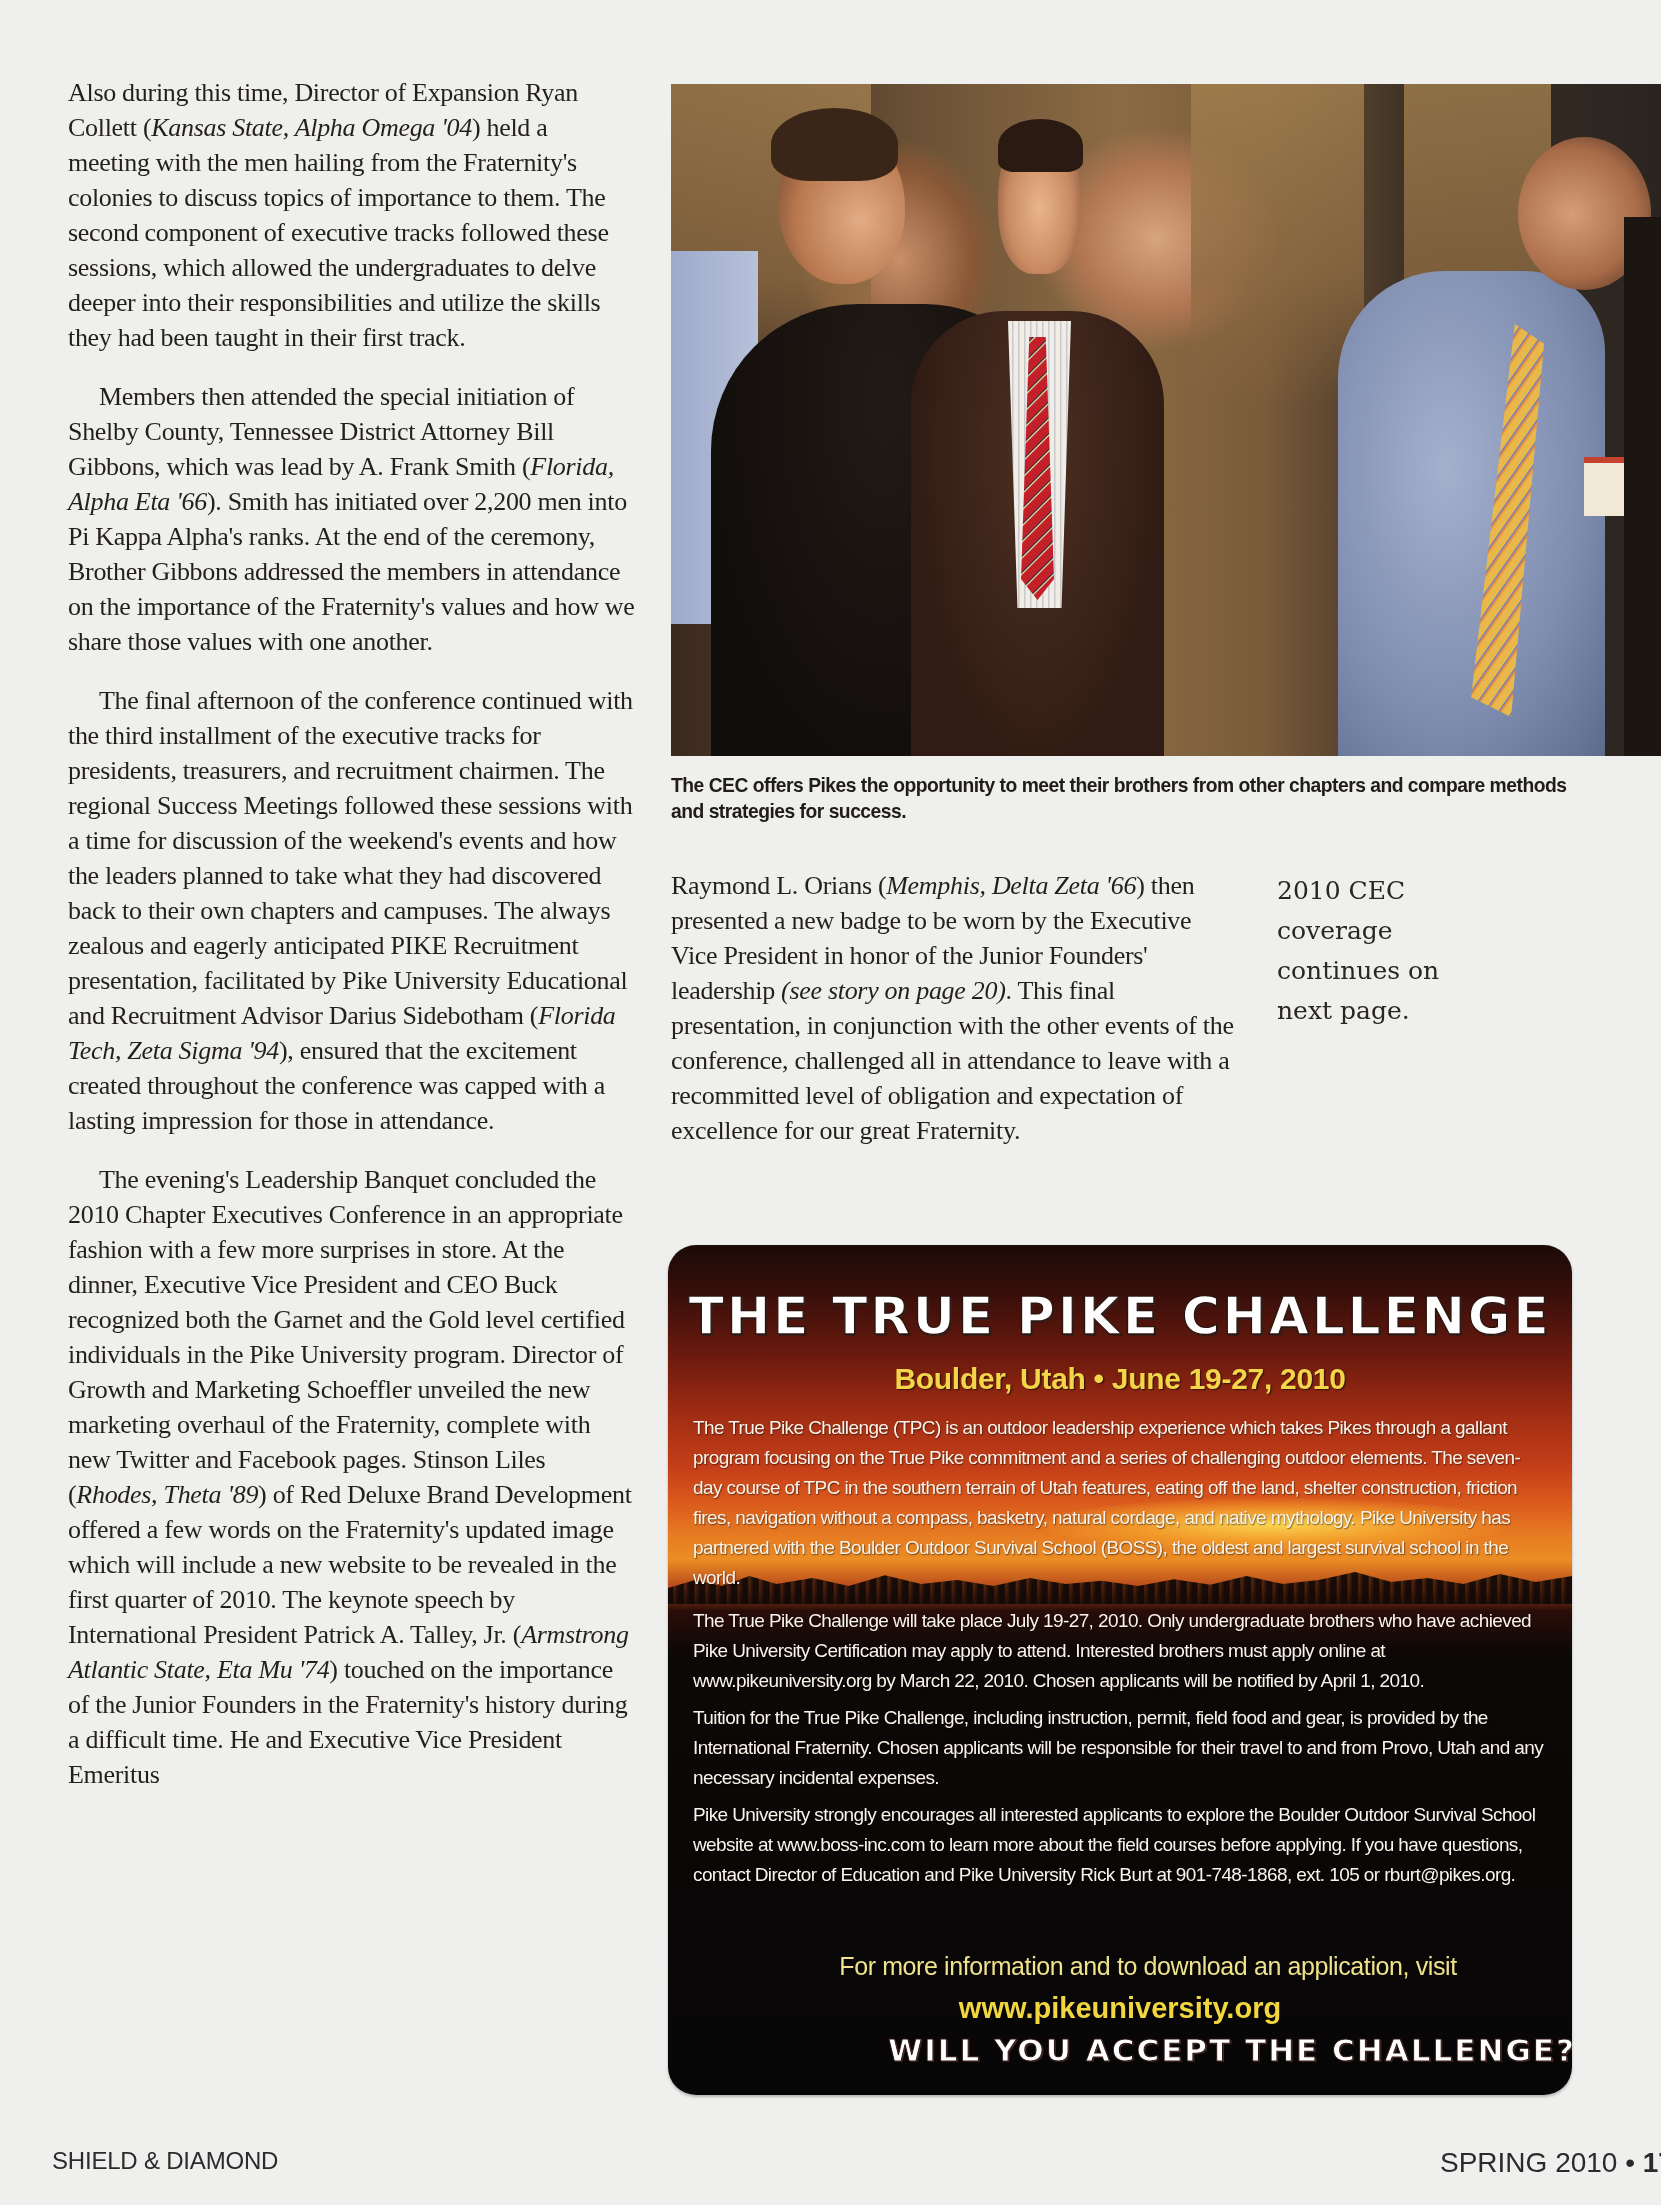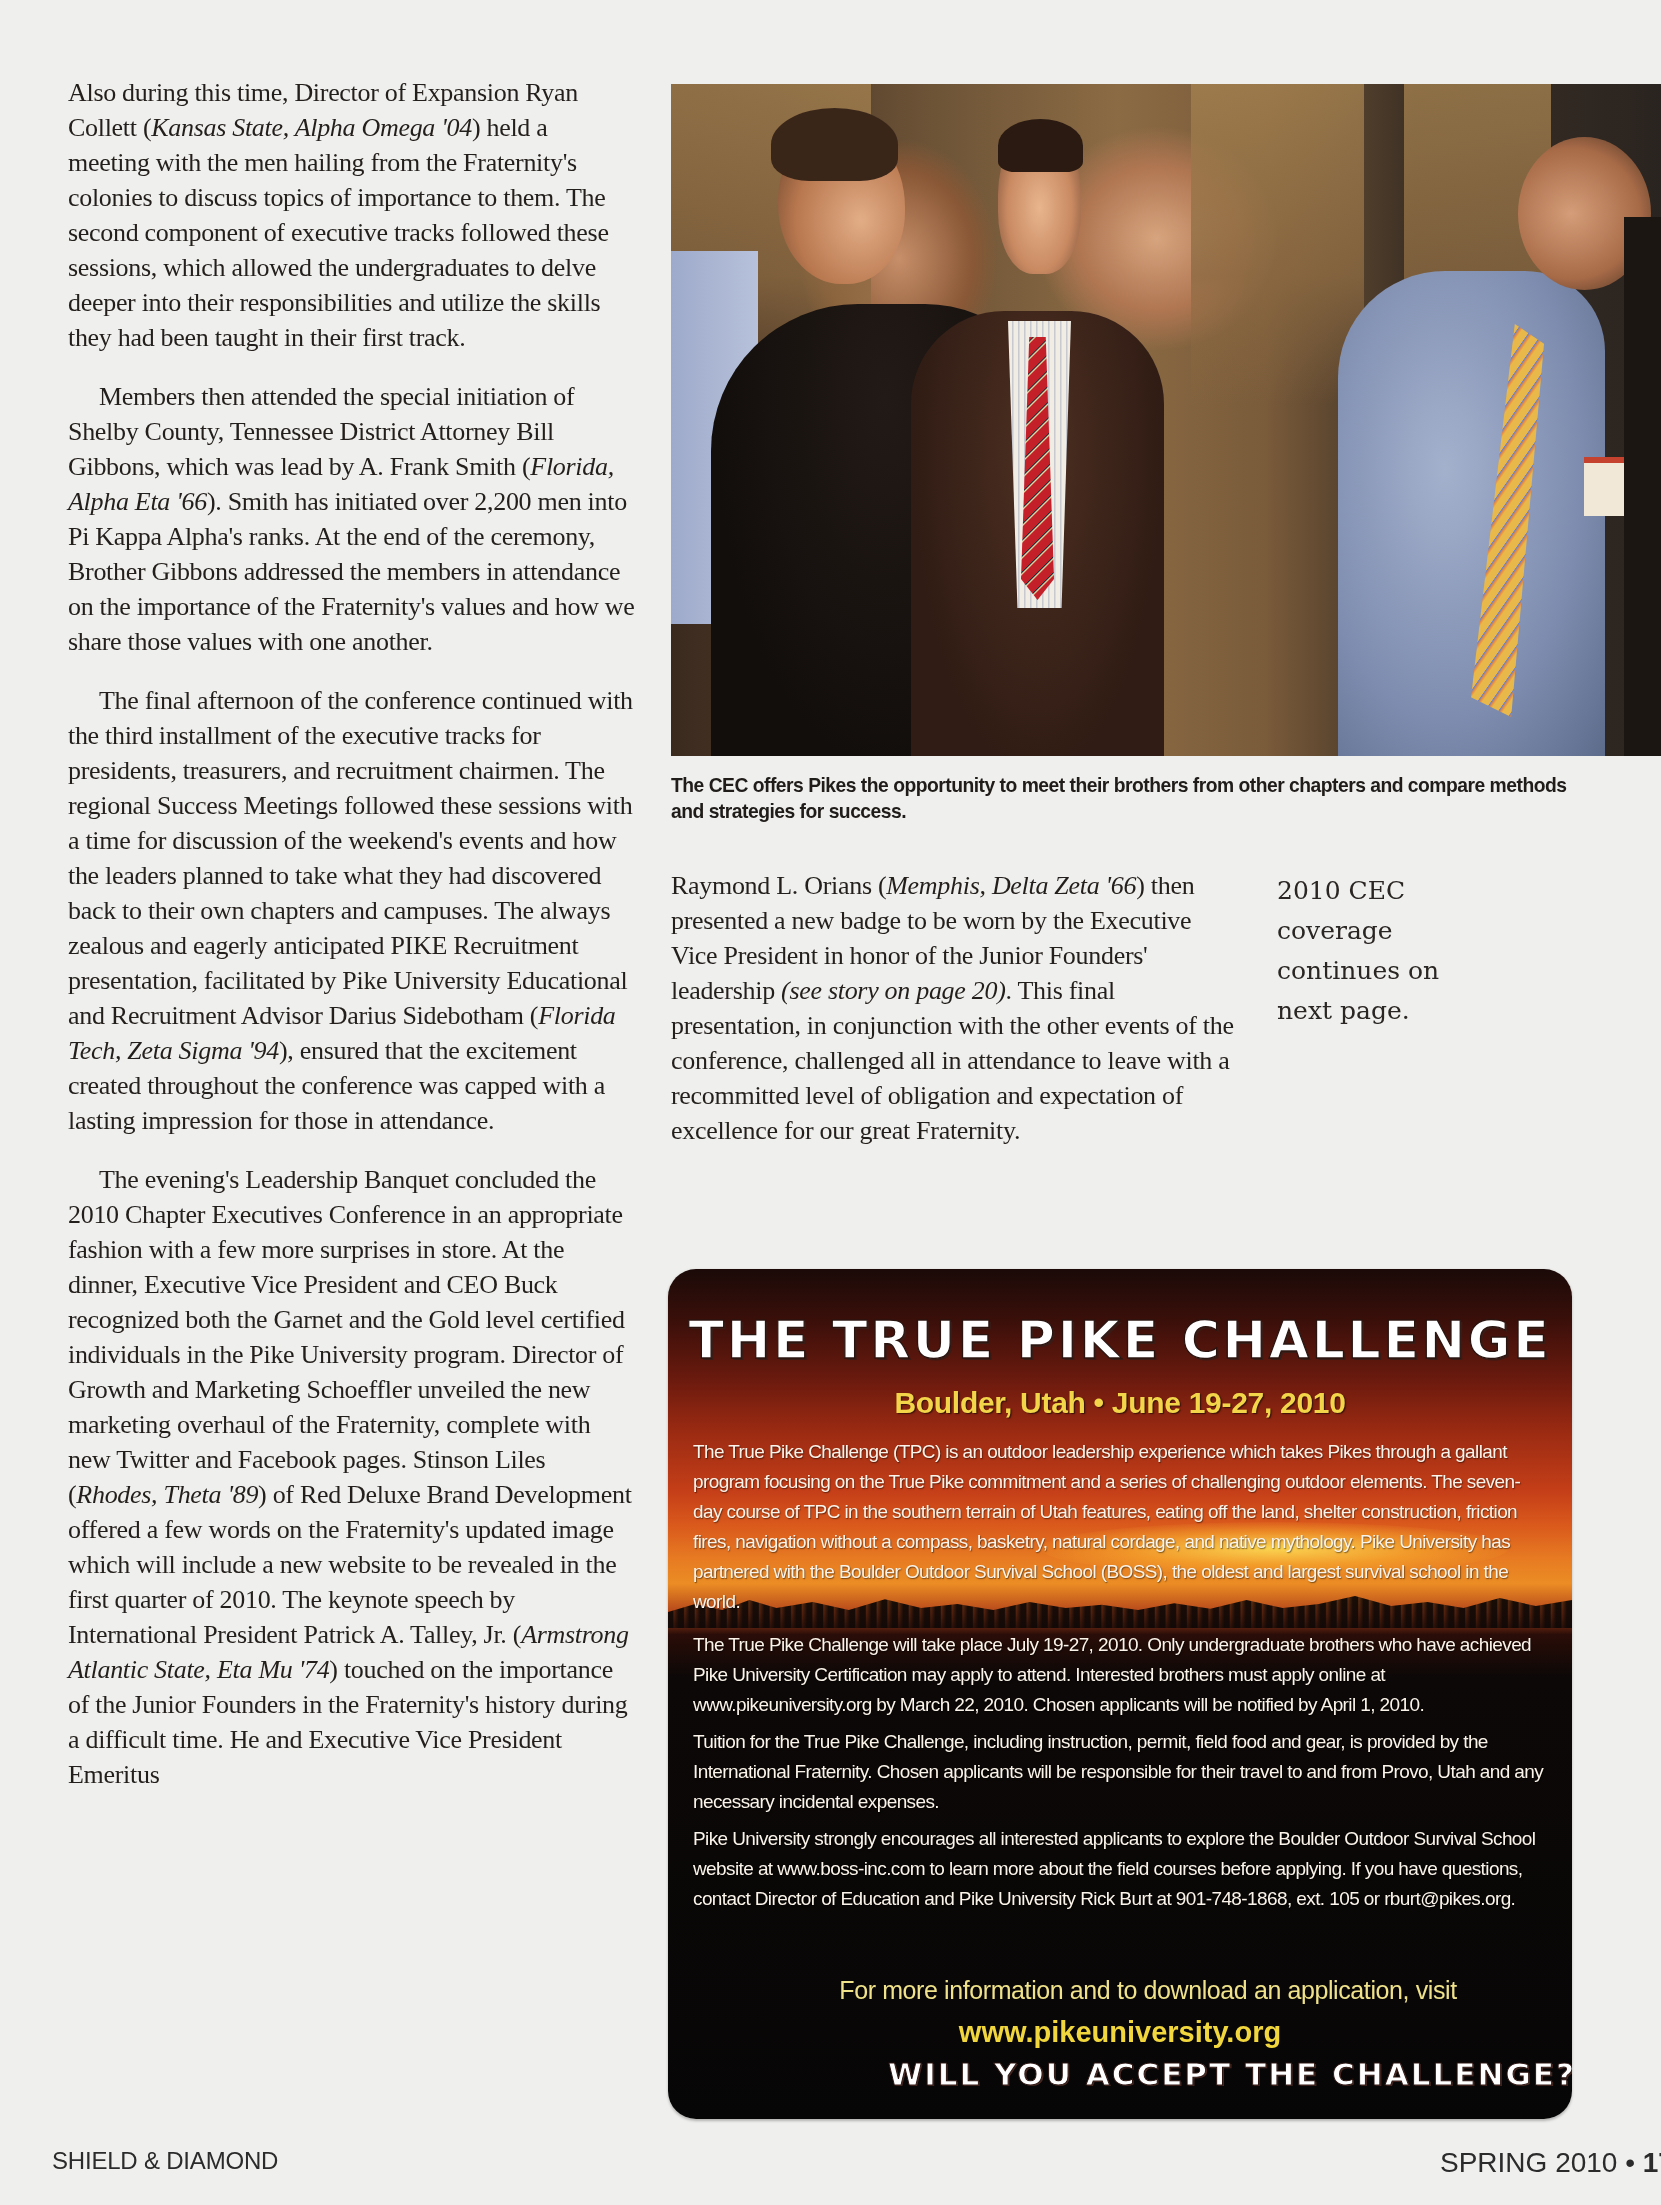--- a/index.html
+++ b/index.html
@@ -239,21 +239,20 @@
           #9a2a12 19%,
           #c43e18 26%,
           #d9581c 30%,
           #e77a22 34%,
           #eb8d24 37%,
           #b3441a 40.5%,
           #2a0d08 43%,
           #0c0807 48%,
           #070606 100%);
       box-shadow: 0 1.3px 2.7px rgba(0,0,0,0.25);
-      margin-top: 24px;
     }
     #ad .sun-glow {
       position: absolute;
       left: 373px;
       top: 253px;
       width: 467px;
       height: 53px;
       border-radius: 50%;
       background: radial-gradient(ellipse, rgba(255,230,90,0.85) 0%, rgba(255,190,50,0.45) 45%, rgba(255,150,30,0) 75%);
     }

